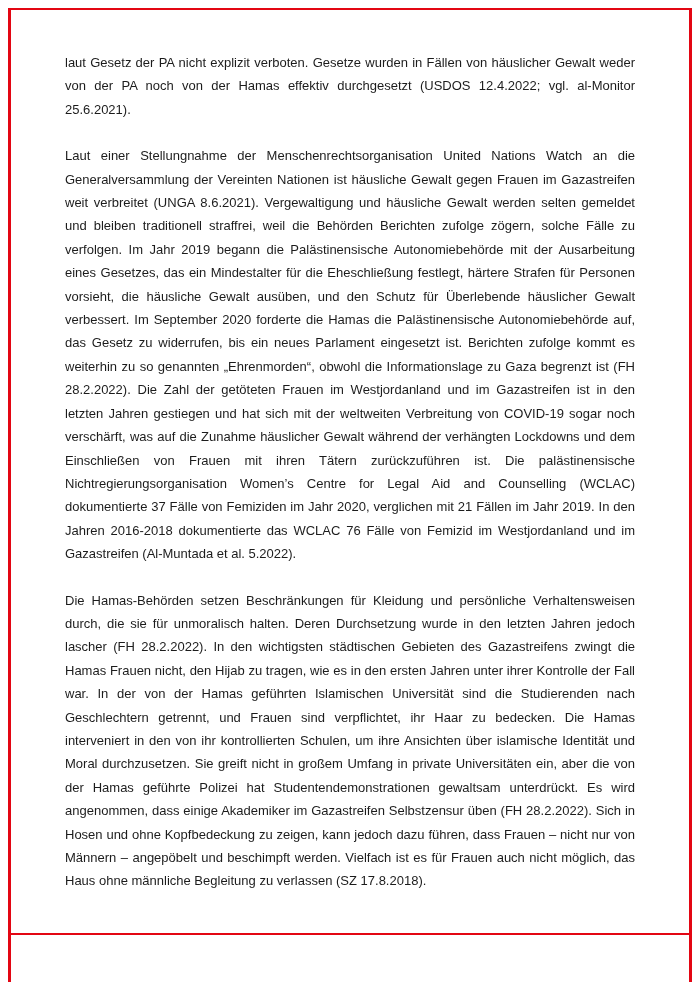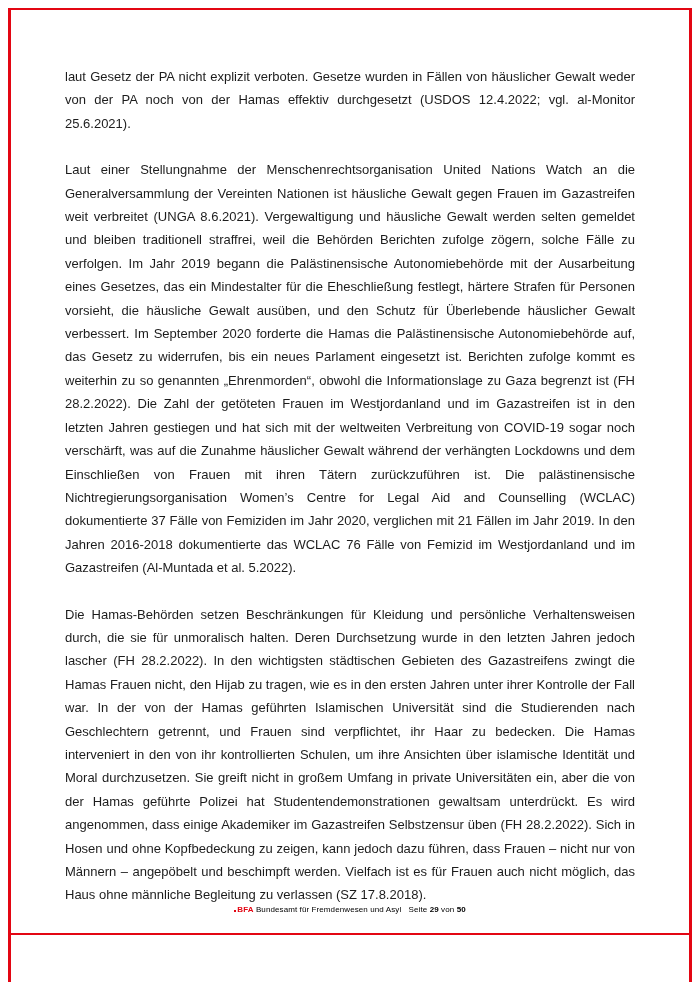--- a/index.html
+++ b/index.html
@@ -15,21 +15,21 @@
     background: #ffffff;
     overflow: hidden;
   }
   .rule { position: absolute; background: var(--accent-red); }
   .rule-top    { left: 8px; right: 8px; top: 8px; height: 2px; }
   .rule-bottom { left: 8px; right: 8px; top: 933px; height: 2px; }
   .rule-left   { left: 8px; top: 8px; bottom: 8px; width: 3px; }
   .rule-right  { right: 8px; top: 8px; bottom: 8px; width: 3px; }
   .content {
     position: absolute;
-    left: 65px; top: 65px; width: 570px;
+    left: 65px; top: 51px; width: 570px;
   }
   .content p {
     margin: 0 0 23px 0;
     font-size: 13px;
     line-height: 23.4px;
     text-align: justify;
     color: #1c1c1c;
   }
   .footer {
     position: absolute;
@@ -58,21 +58,13 @@
   <div class="rule rule-left"></div>
   <div class="rule rule-right"></div>
   <div class="rule rule-bottom"></div>
 
   <div class="content">
     <p>laut Gesetz der PA nicht explizit verboten. Gesetze wurden in Fällen von häuslicher Gewalt weder von der PA noch von der Hamas effektiv durchgesetzt (USDOS 12.4.2022; vgl. al-Monitor 25.6.2021).</p>
     <p>Laut einer Stellungnahme der Menschenrechtsorganisation United Nations Watch an die Generalversammlung der Vereinten Nationen ist häusliche Gewalt gegen Frauen im Gazastreifen weit verbreitet (UNGA 8.6.2021). Vergewaltigung und häusliche Gewalt werden selten gemeldet und bleiben traditionell straffrei, weil die Behörden Berichten zufolge zögern, solche Fälle zu verfolgen. Im Jahr 2019 begann die Palästinensische Autonomiebehörde mit der Ausarbeitung eines Gesetzes, das ein Mindestalter für die Eheschließung festlegt, härtere Strafen für Personen vorsieht, die häusliche Gewalt ausüben, und den Schutz für Überlebende häuslicher Gewalt verbessert. Im September 2020 forderte die Hamas die Palästinensische Autonomiebehörde auf, das Gesetz zu widerrufen, bis ein neues Parlament eingesetzt ist. Berichten zufolge kommt es weiterhin zu so genannten „Ehrenmorden“, obwohl die Informationslage zu Gaza begrenzt ist (FH 28.2.2022). Die Zahl der getöteten Frauen im Westjordanland und im Gazastreifen ist in den letzten Jahren gestiegen und hat sich mit der weltweiten Verbreitung von COVID-19 sogar noch verschärft, was auf die Zunahme häuslicher Gewalt während der verhängten Lockdowns und dem Einschließen von Frauen mit ihren Tätern zurückzuführen ist. Die palästinensische Nichtregierungsorganisation Women’s Centre for Legal Aid and Counselling (WCLAC) dokumentierte 37 Fälle von Femiziden im Jahr 2020, verglichen mit 21 Fällen im Jahr 2019. In den Jahren 2016-2018 dokumentierte das WCLAC 76 Fälle von Femizid im Westjordanland und im Gazastreifen (Al-Muntada et al. 5.2022).</p>
     <p>Die Hamas-Behörden setzen Beschränkungen für Kleidung und persönliche Verhaltensweisen durch, die sie für unmoralisch halten. Deren Durchsetzung wurde in den letzten Jahren jedoch lascher (FH 28.2.2022). In den wichtigsten städtischen Gebieten des Gazastreifens zwingt die Hamas Frauen nicht, den Hijab zu tragen, wie es in den ersten Jahren unter ihrer Kontrolle der Fall war. In der von der Hamas geführten Islamischen Universität sind die Studierenden nach Geschlechtern getrennt, und Frauen sind verpflichtet, ihr Haar zu bedecken. Die Hamas interveniert in den von ihr kontrollierten Schulen, um ihre Ansichten über islamische Identität und Moral durchzusetzen. Sie greift nicht in großem Umfang in private Universitäten ein, aber die von der Hamas geführte Polizei hat Studentendemonstrationen gewaltsam unterdrückt. Es wird angenommen, dass einige Akademiker im Gazastreifen Selbstzensur üben (FH 28.2.2022). Sich in Hosen und ohne Kopfbedeckung zu zeigen, kann jedoch dazu führen, dass Frauen – nicht nur von Männern – angepöbelt und beschimpft werden. Vielfach ist es für Frauen auch nicht möglich, das Haus ohne männliche Begleitung zu verlassen (SZ 17.8.2018).</p>
   </div>
 
-  <div class="footer">
-    <span class="dot"></span><span class="bfa">BFA</span>
-    <span>Bundesamt für Fremdenwesen und Asyl</span>
-    <span class="gap">Seite</span>
-    <b>29</b>
-    <span>von</span>
-    <b>50</b>
-  </div>
 </div>
 
 </body></html>

